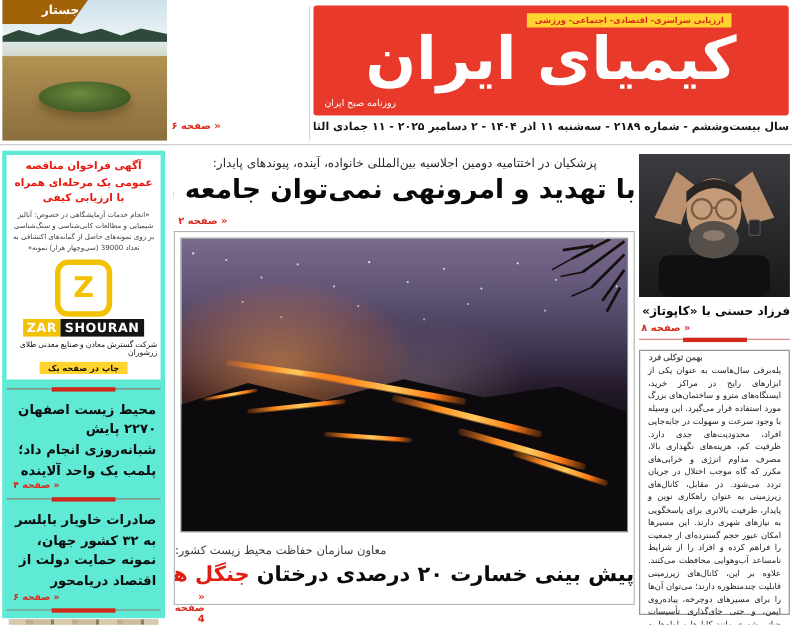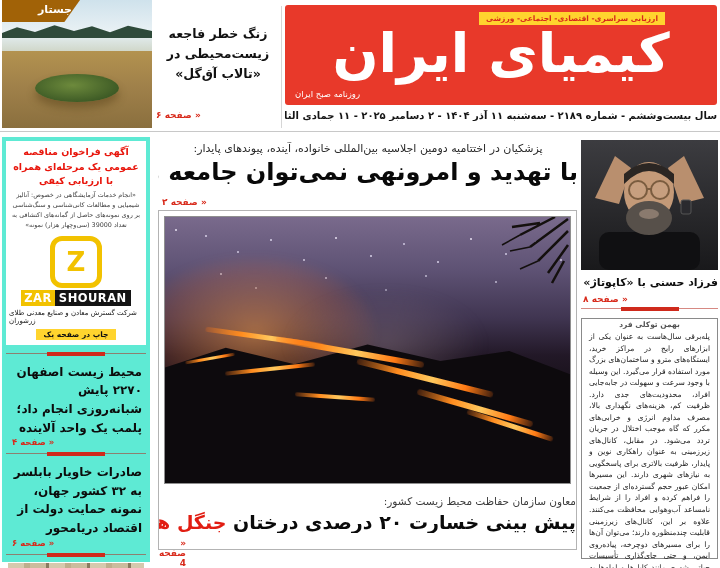--- a/index.html
+++ b/index.html
@@ -53,52 +53,52 @@
          320px 52px #bfb8d0,80px 58px #a9a2ba,210px 60px #a9a2ba;}
   .glow{position:absolute;top:40px;left:-30px;width:240px;height:150px;border-radius:50%;
         background:radial-gradient(ellipse,rgba(255,160,70,.55),rgba(255,120,40,.18) 55%,transparent 75%);filter:blur(4px);}
   .hill{position:absolute;left:0;right:0;bottom:0;height:62%;background:#0d0a0d;
         clip-path:polygon(0 30%,15% 18%,32% 28%,50% 16%,68% 26%,85% 20%,100% 34%,100% 100%,0 100%);}
   .smoke{position:absolute;top:72px;left:120px;width:200px;height:110px;border-radius:50%;
          background:radial-gradient(ellipse,rgba(150,128,138,.42),transparent 70%);filter:blur(6px);}
   .fl{position:absolute;border-radius:4px;filter:blur(.7px);
       background:linear-gradient(90deg,rgba(255,110,20,.2),#ff8c1f 30%,#ffc95e 55%,#ff7a14 80%,rgba(255,110,20,.2));}
   .branches{position:absolute;top:0;right:0;}
-  .photo-kicker{position:absolute;top:284px;left:0;width:100%;text-align:right;font-size:10.5px;color:#3b3b3b;}
+  .photo-kicker{position:absolute;top:284px;left:0;width:100%;text-align:left;font-size:10.5px;color:#3b3b3b;}
   .photo-head{position:absolute;top:300px;left:0;width:100%;text-align:center;font-size:19px;font-weight:900;
               color:#0a0a0a;white-space:nowrap;overflow:hidden;}
   .photo-head .red{color:#e11d12;}
   .photo-ref{position:absolute;top:327px;right:390px;left:8px;}
 
   
   .portrait{position:absolute;top:140px;left:581px;width:137px;height:130px;overflow:hidden;background:#222;}
   .cult-cap{position:absolute;top:276px;left:581px;width:137px;text-align:right;font-size:11px;font-weight:800;
             color:#0e0e0e;white-space:nowrap;overflow:hidden;}
   .cult-ref{position:absolute;top:294px;left:583px;}
   .rdiv{position:relative;height:6px;}
   .rdiv::before{content:'';position:absolute;left:0;right:0;top:2px;border-top:1px solid rgba(180,40,30,.55);}
   .rdiv::after{content:'';position:absolute;left:50%;top:1px;width:58px;height:4px;transform:translateX(-50%);background:#cf2a1c;}
   .rc-div{position:absolute;top:306px;left:581px;width:137px;}
   .opinion{position:absolute;top:318px;left:581px;width:137px;height:241px;border:1px solid #8a8a8a;
            box-sizing:border-box;background:#fff;}
   .op-title{margin:7px 5px 3px;text-align:center;font-size:11.5px;font-weight:800;line-height:1.55;color:#0b0b0b;}
-  .op-byline{margin:1px 8px 2px;text-align:center;font-size:7.5px;font-weight:bold;color:#555;}
+  .op-byline{margin:1px 8px 2px;text-align:left;font-size:7.5px;font-weight:bold;color:#555;font-family:Liberation Serif, serif;}
   .op-body{margin:1px 7px 2px;font-size:7.6px;line-height:1.52;text-align:justify;color:#1c1c1c;}
 
   
   .sidebar{position:absolute;top:137px;left:2px;width:148px;height:425px;background:#5eead4;box-sizing:border-box;padding:4px;}
   .ad{background:#fff;padding:4px 3px 5px;}
   .ad-title{color:#e8160c;font-size:9.5px;font-weight:900;text-align:center;line-height:1.55;}
   .ad-body{font-size:6.4px;color:#3c3c3c;text-align:center;line-height:1.55;margin-top:2px;}
   .zlogo{width:42px;height:42px;margin:5px auto 3px;border:5px solid #f2c200;border-radius:12px;
          text-align:center;line-height:42px;font-size:26px;font-weight:900;color:#f2c200;}
   .brand{text-align:center;direction:ltr;font-weight:900;font-size:11.5px;letter-spacing:.5px;}
   .brand .zar{background:#f2c200;color:#fff;padding:1px 3px;}
   .brand .shr{background:#141414;color:#fff;padding:1px 4px;margin-top:44px;}
-  .ad-co{font-size:7px;text-align:left;margin-top:4px;color:#111;}
+  .ad-co{font-size:7px;text-align:right;margin-top:4px;color:#111;font-family:Liberation Serif, serif;}
   .ad-foot{font-size:7.5px;font-weight:bold;text-align:center;background:#ffd42e;width:fit-content;
            margin:4px auto 0;padding:1px 8px;color:#111;}
   .sb-item{padding:6px 4px 0;font-size:12px;font-weight:800;line-height:1.55;color:#0c0c0c;}
   .sb-ref{text-align:left;padding:0 6px 4px;font-size:8.5px;}
   .sb-photo{position:relative;margin:5px 2px;height:64px;overflow:hidden;background:linear-gradient(180deg,#cfc3ab 0%,#c3b294 48%,#a3a29d 55%,#b5b5b0 100%);}
   .bld{position:absolute;top:0;left:0;right:0;height:52%;
        background:repeating-linear-gradient(90deg,#d6c9ae 0 16px,#bfae8e 16px 22px,#cbbc9e 22px 38px,#8a7a60 38px 41px);}
 </style>
 </head>
 <body>
@@ -115,21 +115,20 @@
   <div class="hrule"></div>
 
   <div class="wet-photo">
     <div class="wet-sky"></div>
     <div class="wet-mtn"></div>
     <div class="wet-mirror"></div>
     <div class="wet-water"></div>
     <div class="wet-island"></div>
   </div>
   <div class="ribbon">جستار</div>
-  <div class="wet-head">زنگ خطر فاجعه زیست‌محیطی در «تالاب آق‌گل»</div>
   <div class="pref wet-ref">« صفحه ۶</div>
 
   <div class="kicker">پزشکیان در اختتامیه دومین اجلاسیه بین‌المللی خانواده، آینده، پیوندهای پایدار:</div>
   <div class="lead-head">با تهدید و امرونهی نمی‌توان جامعه را تغییر داد</div>
   <div class="pref lead-ref">« صفحه ۲</div>
 
   <div class="photo-box">
     <div class="fire-photo">
       <div class="stars"></div>
       <div class="glow"></div>

